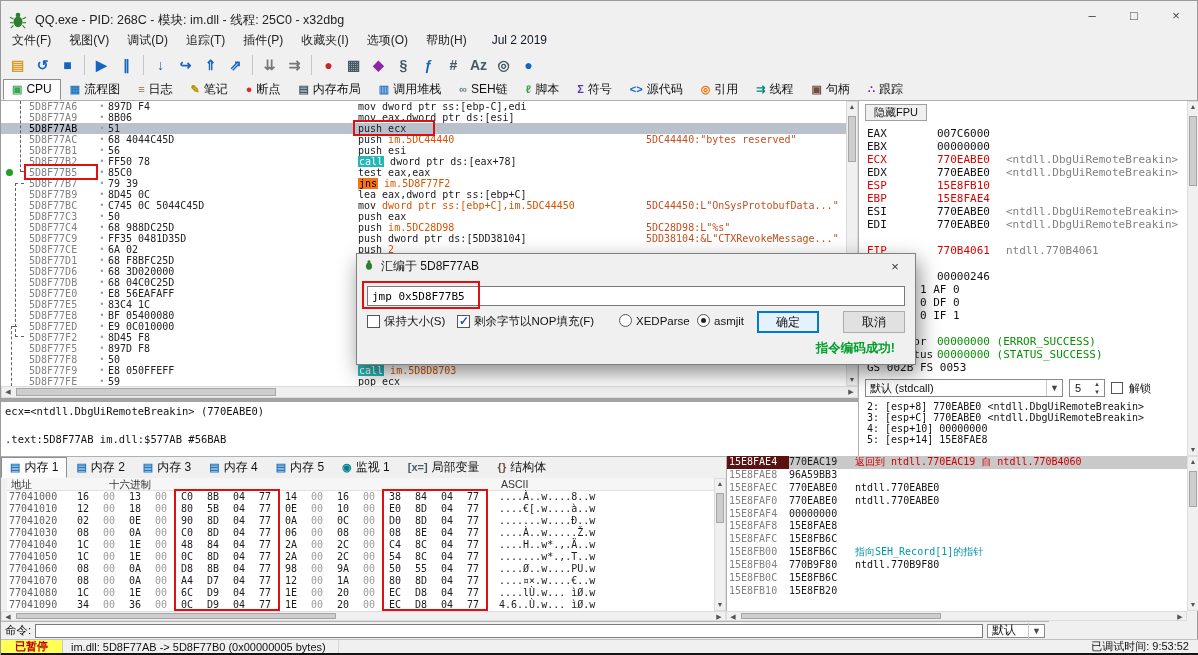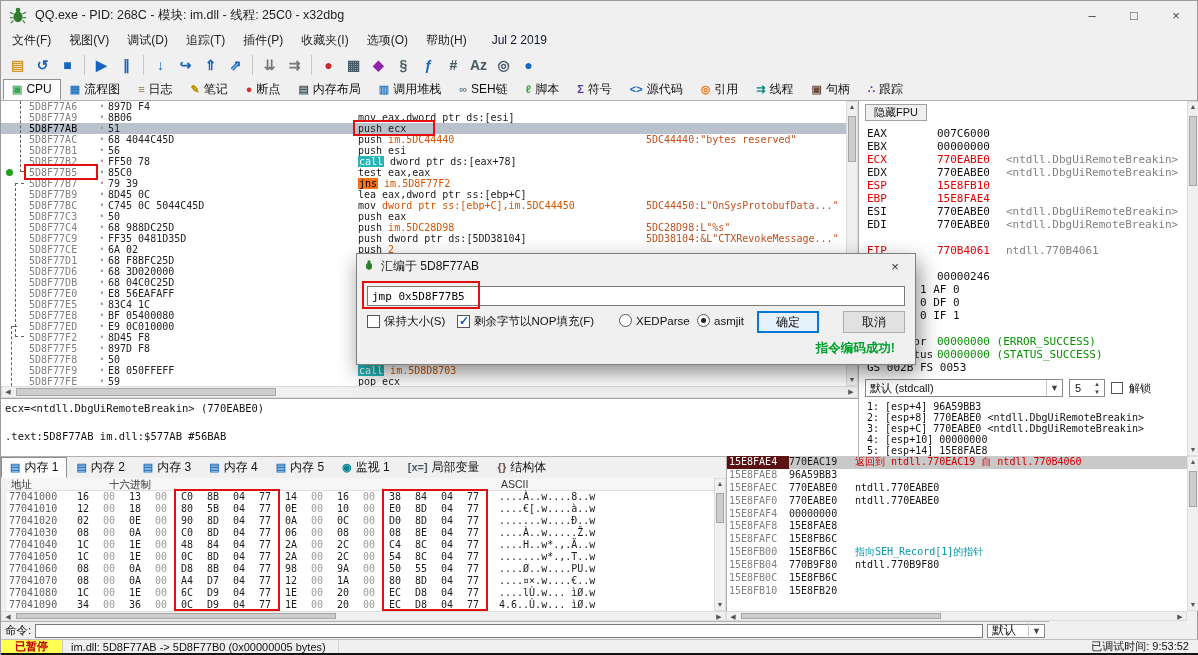--- a/index.html
+++ b/index.html
@@ -2,21 +2,21 @@
 <html><head>
 <meta charset="utf-8">
 <style>
   *{box-sizing:border-box;margin:0;padding:0}
   html,body{width:1198px;height:655px;overflow:hidden}
   body{font-family:"Liberation Sans",sans-serif;font-size:12px;color:#111;background:#f0f0f0;position:relative}
   .mono{font-family:"DejaVu Sans Mono",monospace}
   .app{position:absolute;left:0;top:0;width:1198px;height:655px;background:#f0f0f0;border:1px solid #9a9a9a}
 
   
-  #titlebar{position:absolute;left:0;top:0;width:100%;height:28px;display:flex;align-items:center;background:#f0f0f0}
+  #titlebar{position:absolute;left:0;top:0;width:100%;height:28px;display:flex;align-items:flex-end;background:#f0f0f0}
   #title-text{margin-left:8px;font-size:12.5px;color:#222;white-space:nowrap}
   #winbtns{margin-left:auto;display:flex;height:28px}
   .winbtn{width:42px;height:28px;display:flex;align-items:center;justify-content:center;color:#444;font-size:13px}
   #app-logo{margin-left:8px;display:flex}
 
   
   #menubar{position:absolute;left:0;top:28px;width:100%;height:22px;display:flex;align-items:center;padding-left:2px}
   .mitem{padding:3px 9px;font-size:12px;color:#222}
   #menu-date{margin-left:16px;font-size:12px;color:#0f172a}
 
@@ -52,21 +52,21 @@
   #jline-long{left:14px;top:82px;width:9px;height:154px;border-left:1px dashed #606060;border-top:1px dashed #606060;border-bottom:1px dashed #606060}
   #jline-down{left:10px;top:225px;width:6px;height:60px;border-left:1px dashed #606060;border-top:1px dashed #606060}
 
   
   .sb{position:absolute;background:#f0f0f0;border:1px solid #dcdcdc}
   .sb .ar{position:absolute;color:#555;font-size:7px;width:10px;height:10px;line-height:10px;text-align:center}
   .sb .up{top:0;left:0}.sb .dn{bottom:0;left:0}.sb .lf{left:1px;top:0}.sb .rt{right:1px;top:0}
   .sb .thumb{position:absolute;background:#cdcdcd;border:1px solid #a6a6a6}
 
   
-  #infopane{position:absolute;left:0;top:397px;width:857px;height:58px;background:#fff;border-top:1px solid #a3a3a3;font-size:10.5px}
+  #infopane{position:absolute;left:0;top:397px;width:857px;height:58px;background:#fff;border-top:4px solid #a3a3a3;font-size:10.5px}
   #infopane .il1{position:absolute;left:4px;top:3px}
   #infopane .il2{position:absolute;left:4px;top:31px}
 
   
   #regs{position:absolute;left:857px;top:100px;width:341px;height:355px;background:#fff;border-left:1px solid #b0b0b0}
   #hidefpu{position:absolute;left:6px;top:3px;height:17px;padding:0 8px;font-size:11px;background:#f0f0f0;border:1px solid #a0a0a0;display:flex;align-items:center}
   #reg-rows{position:absolute;left:0;top:26px;right:12px}
   .regrow{display:flex;height:13px;line-height:13px;padding-left:8px;font-size:11px}
   .rn{width:70px;flex:none}
   .rn.ch{color:#e00000}
@@ -308,21 +308,21 @@
         <span class="tlabel">句柄</span>
       </div>
       <div class="tab">
         <span class="ticon" style="color: rgb(123, 31, 162);">∴</span>
         <span class="tlabel">跟踪</span>
       </div>
     </div>
 
   <div id="disasm">
     <div id="disasm-rows">
-        <div class="drow"><span class="dgut"></span><span class="daddr">5D8F77A6</span><span class="ddot">•</span><span class="dbytes">897D F4</span><span class="dcmt"></span></div>
+        <div class="drow"><span class="dgut"></span><span class="daddr">5D8F77A6</span><span class="ddot">•</span><span class="dbytes">897D F4</span><span class="dinstr"><span class="mn">mov</span><span class="ops">&nbsp;dword ptr ss:[ebp-C],edi</span></span><span class="dcmt"></span></div>
         <div class="drow"><span class="dgut"></span><span class="daddr">5D8F77A9</span><span class="ddot">•</span><span class="dbytes">8B06</span><span class="dinstr"><span class="mn">mov</span><span class="ops">&nbsp;eax,dword ptr ds:[esi]</span></span><span class="dcmt"></span></div>
         <div class="drow sel"><span class="dgut"></span><span class="daddr">5D8F77AB</span><span class="ddot">•</span><span class="dbytes">51</span><span class="dinstr"><span class="mn">push</span><span class="ops">&nbsp;ecx</span></span><span class="dcmt"></span></div>
         <div class="drow"><span class="dgut"></span><span class="daddr">5D8F77AC</span><span class="ddot">•</span><span class="dbytes">68 4044C45D</span><span class="dinstr"><span class="mn">push</span><span class="ops ops-t">&nbsp;im.5DC44440</span></span><span class="dcmt">5DC44440:"bytes_reserved"</span></div>
         <div class="drow"><span class="dgut"></span><span class="daddr">5D8F77B1</span><span class="ddot">•</span><span class="dbytes">56</span><span class="dinstr"><span class="mn">push</span><span class="ops">&nbsp;esi</span></span><span class="dcmt"></span></div>
         <div class="drow"><span class="dgut"></span><span class="daddr">5D8F77B2</span><span class="ddot">•</span><span class="dbytes">FF50 78</span><span class="dinstr"><span class="mn-call">call</span><span class="ops">&nbsp;dword ptr ds:[eax+78]</span></span><span class="dcmt"></span></div>
         <div class="drow"><span class="dgut"><span class="bpdot"></span></span><span class="daddr">5D8F77B5</span><span class="ddot">•</span><span class="dbytes">85C0</span><span class="dinstr"><span class="mn">test</span><span class="ops">&nbsp;eax,eax</span></span><span class="dcmt"></span></div>
         <div class="drow"><span class="dgut"></span><span class="daddr">5D8F77B7</span><span class="ddot">•</span><span class="dbytes">79 39</span><span class="dinstr"><span class="mn-jmp">jns</span><span class="ops ops-t">&nbsp;im.5D8F77F2</span></span><span class="dcmt"></span></div>
         <div class="drow"><span class="dgut"></span><span class="daddr">5D8F77B9</span><span class="ddot">•</span><span class="dbytes">8D45 0C</span><span class="dinstr"><span class="mn">lea</span><span class="ops">&nbsp;eax,dword ptr ss:[ebp+C]</span></span><span class="dcmt"></span></div>
         <div class="drow"><span class="dgut"></span><span class="daddr">5D8F77BC</span><span class="ddot">•</span><span class="dbytes">C745 0C 5044C45D</span><span class="dinstr"><span class="mn">mov</span><span class="ops ops-t">&nbsp;dword ptr ss:[ebp+C],im.5DC44450</span></span><span class="dcmt">5DC44450:L"OnSysProtobufData..."</span></div>
         <div class="drow"><span class="dgut"></span><span class="daddr">5D8F77C3</span><span class="ddot">•</span><span class="dbytes">50</span><span class="dinstr"><span class="mn">push</span><span class="ops">&nbsp;eax</span></span><span class="dcmt"></span></div>
@@ -434,21 +434,20 @@
       </div>
       <div class="spin">
         <span>5</span>
         <span class="sar su">▲</span>
         <span class="sar sd">▼</span>
       </div>
       <span class="ckbox"></span>
       <span>解锁</span>
     </div>
     <div id="args">
-        <div class="argrow mono">1: [esp+4] 96A59BB3</div>
         <div class="argrow mono">2: [esp+8] 770EABE0 &lt;ntdll.DbgUiRemoteBreakin&gt;</div>
         <div class="argrow mono">3: [esp+C] 770EABE0 &lt;ntdll.DbgUiRemoteBreakin&gt;</div>
         <div class="argrow mono">4: [esp+10] 00000000</div>
         <div class="argrow mono">5: [esp+14] 15E8FAE8</div>
       </div>
   </div>
   <div class="sb" style="left:1186px;top:100px;width:12px;height:355px">
     <span class="ar up">▲</span>
     <span class="ar dn">▼</span>
     <span class="thumb" style="left:1px;right:1px;top:14px;height:70px"></span>

